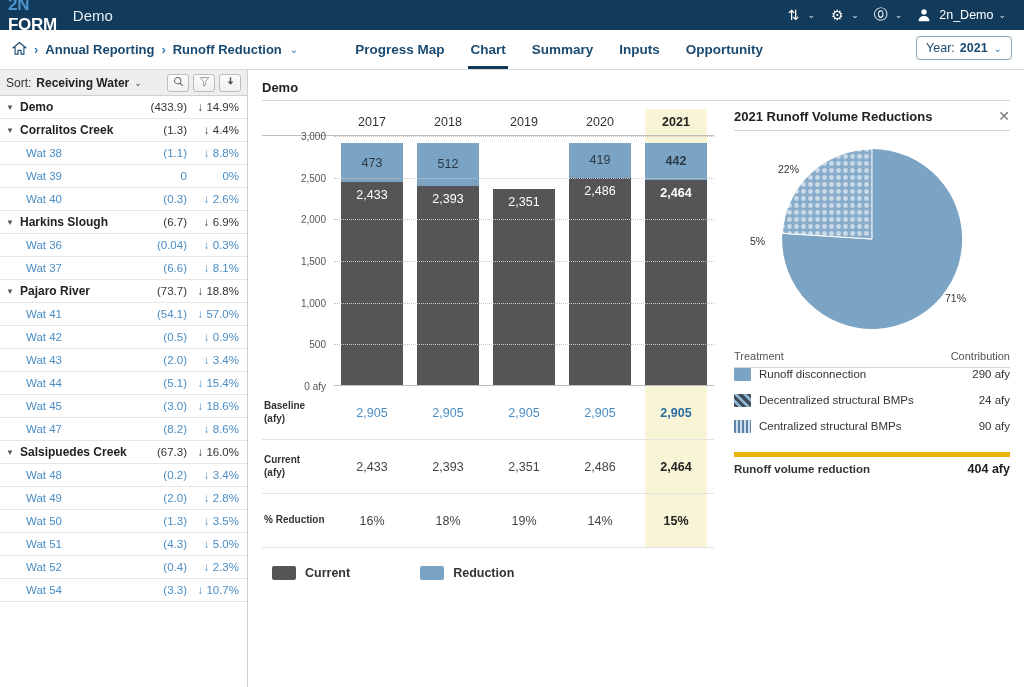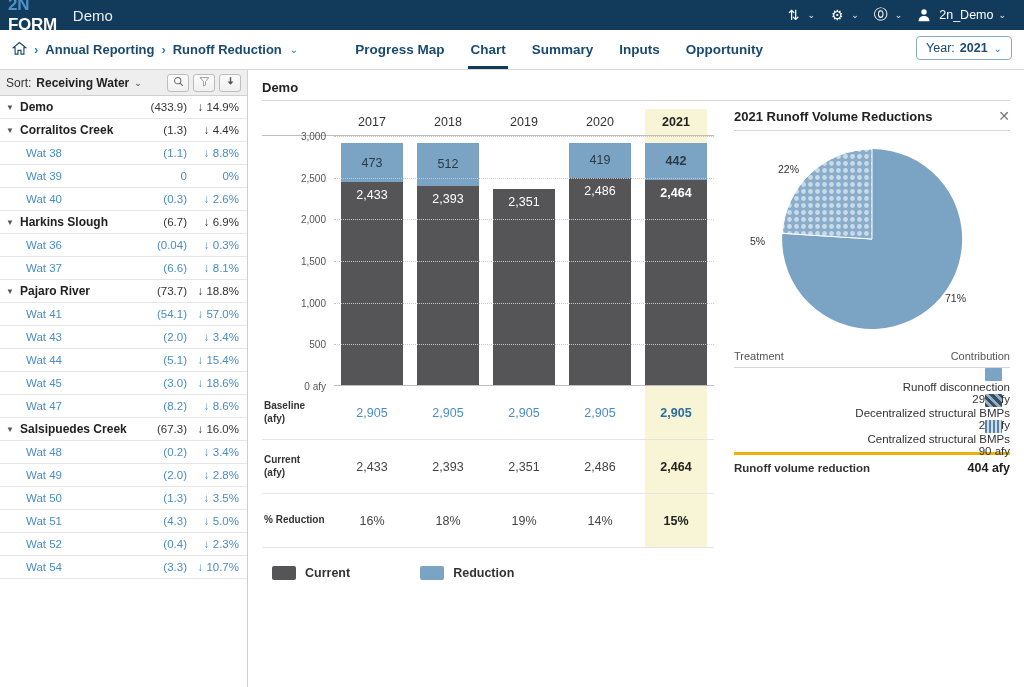--- a/index.html
+++ b/index.html
@@ -143,25 +143,25 @@
   .rp-head { display: flex; align-items: flex-start; padding-bottom: 6px; }
   .rp-title { font-size: 13px; font-weight: bold; color: #222; }
   .rp-close { margin-left: auto; font-size: 14px; color: #777; line-height: 1; }
   .rp-rule { border-bottom: 1px solid #d6d6d6; }
   .pie-wrap { height: 215px; position: relative; display: flex; align-items: center; justify-content: center; text-align: center; }
   .pie-lab { position: absolute; font-size: 10.5px; color: #333; }
 
   .ltable { margin-top: 4px; }
   .lthead { display: flex; font-size: 11px; color: #555; padding-bottom: 5px; border-bottom: 1px solid #d6d6d6; }
   .lthead .c1 { flex: 1; }
-  .ltrow { display: flex; align-items: flex-end; font-size: 11.5px; color: #333; height: 26px; flex-direction: column; }
+  .ltrow { display: flex; align-items: flex-start; font-size: 11.5px; color: #333; height: 26px; }
   .ltrow .sw { width: 17px; height: 13px; margin-right: 8px; flex: none; border-radius: 1px; }
   .ltrow .nm { flex: 1; }
   .ltrow .vl { text-align: right; }
-  .lttot { display: flex; align-items: center; font-size: 11.5px; height: 28px; border-top: 3px solid #eab308; margin-top: 6px; }
+  .lttot { display: flex; align-items: center; font-size: 11.5px; height: 28px; border-top: 5px solid #eab308; margin-top: 6px; }
   .lttot .nm { flex: 1; font-weight: bold; color: #333; }
   .lttot .vl { font-weight: bold; font-size: 12.5px; color: #222; }
 </style>
 </head>
 <body>
 
 <div class="topbar">
   <div class="logo">
     <span class="two">2N</span>
       <span class="form">FORM</span>
@@ -323,20 +323,27 @@
           </div>
           <span class="tval">(73.7)</span>
           <span class="tpct">↓ 18.8%</span>
         </div>
         <div class="trow leaf">
           <div class="tw">
             <span class="lbl">Wat 41</span>
           </div>
           <span class="tval">(54.1)</span>
           <span class="tpct">↓ 57.0%</span>
+        </div>
+        <div class="trow leaf">
+          <div class="tw">
+            <span class="lbl">Wat 42</span>
+          </div>
+          <span class="tval">(0.5)</span>
+          <span class="tpct">↓ 0.9%</span>
         </div>
         <div class="trow leaf">
           <div class="tw">
             <span class="lbl">Wat 43</span>
           </div>
           <span class="tval">(2.0)</span>
           <span class="tpct">↓ 3.4%</span>
         </div>
         <div class="trow leaf">
           <div class="tw">

